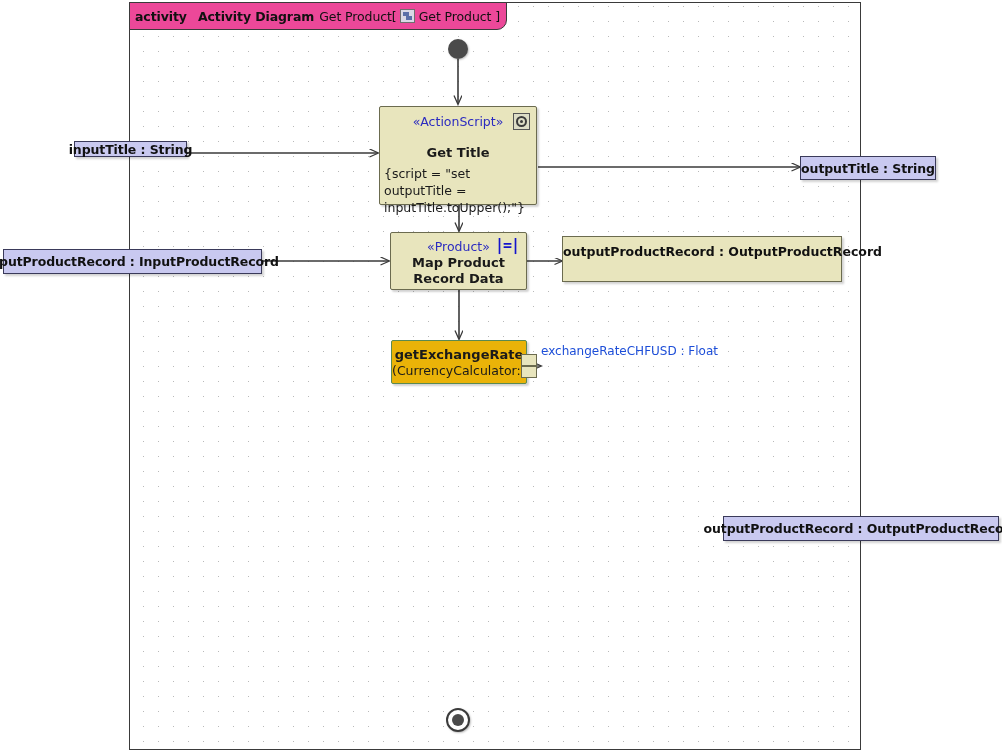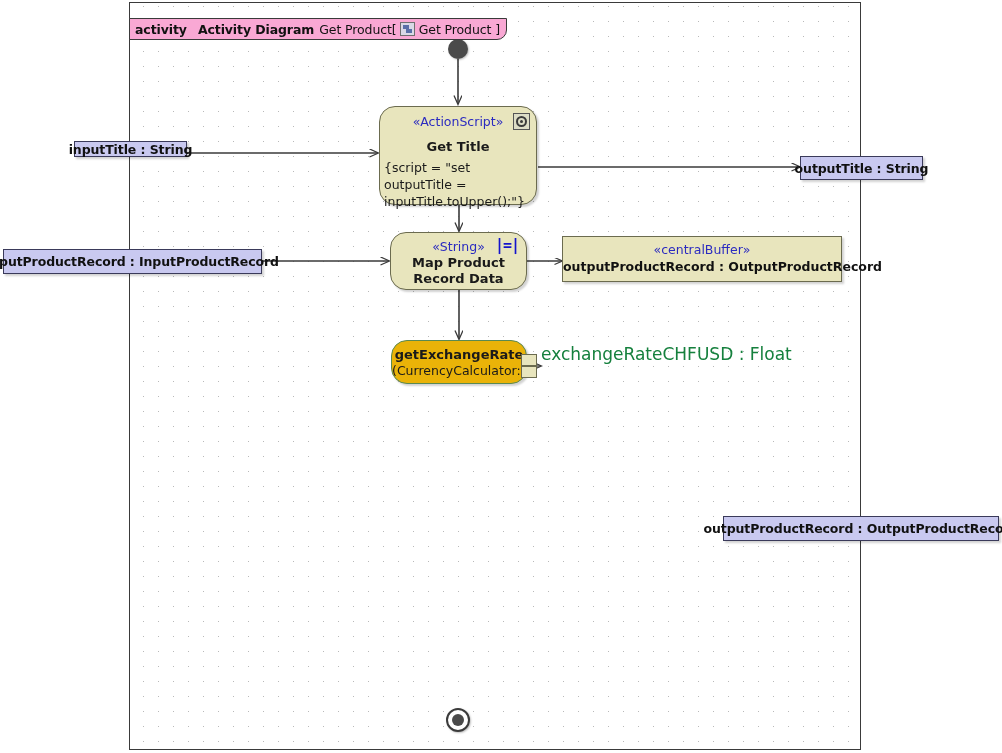--- a/index.html
+++ b/index.html
@@ -33,26 +33,26 @@
     background-color: #ffffff;
     background-image:
       radial-gradient(circle, #b9b9b9 0.6px, transparent 0.7px),
       radial-gradient(circle, #9d9d9d 0.7px, transparent 0.8px);
     background-size: 15px 15px, 75px 75px;
     background-position: 6px 11px, 6px 11px;
   }
   .frame-header {
     position: absolute;
     left: 129px;
-    top: 18px;
-    height: 22px;
+    top: 2px;
+    height: 28px;
     border: 1px solid #3a3a3a;
     border-bottom: 1px solid #3a3a3a;
     box-sizing: border-box;
-    background: #f9a8d4;
+    background: #ec4899;
     display: flex;
     align-items: center;
     padding: 0 6px 0 5px;
     white-space: nowrap;
     border-top-left-radius: 0;
     border-bottom-right-radius: 10px;
     z-index: 4;
   }
   .frame-kind {
     font-size: 12.5px;
@@ -111,21 +111,21 @@
   .node {
     position: absolute;
     box-sizing: border-box;
     z-index: 3;
   }
 
   
   .action {
     background: #e8e5bd;
     border: 1px solid #6b6b4f;
-    border-radius: 16px;
+    border-radius: 2px;
     box-shadow: 2px 2px 2px rgba(0,0,0,0.18);
   }
   .action.green {
     background: #eab308;
     border: 1px solid #5a8a52;
   }
   .stereotype {
     color: #2b2bc0;
     font-size: 12.5px;
     text-align: center;
@@ -232,22 +232,22 @@
     position: absolute;
     width: 16px;
     height: 12px;
     background: #e8e5bd;
     border: 1px solid #6b6b4f;
     box-sizing: border-box;
     z-index: 4;
   }
   .pin-label {
     position: absolute;
-    font-size: 17px;
-    color: #15803d;
+    font-size: 12px;
+    color: #1d4ed8;
     white-space: nowrap;
     z-index: 4;
   }
 
   
   .initial-node {
     position: absolute;
     width: 20px;
     height: 20px;
     border-radius: 50%;
@@ -326,65 +326,64 @@
 
     <line x1="459" y1="289" x2="459" y2="339" stroke="#3a3a3a" stroke-width="1.6" marker-end="url(#arrowOpen)"></line>
 
     <line x1="529" y1="366" x2="541" y2="366" stroke="#3a3a3a" stroke-width="1.3" marker-end="url(#arrowOpenSm)"></line>
   </svg>
 
   <div class="initial-node" style="left:448px; top:39px;"></div>
 
   <div class="node action" style="left:379px; top:106px; width:158px; height:99px; padding-top:7px;">
     <div class="stereotype">«ActionScript»</div>
-    <div class="node-name" style="margin-top:10px;">Get Title</div>
+    <div class="node-name" style="margin-top:16px;">Get Title</div>
     <div class="script-body" style="margin-top:4px;">
       <div>{script = "set</div>
       <div>outputTitle =</div>
       <div>inputTitle.toUpper();"}</div>
     </div>
     <div class="corner-icon">
       <div class="gear-box">
           <div class="gear-glyph"></div>
         </div>
     </div>
   </div>
 
   <div class="node action" style="left:390px; top:232px; width:137px; height:58px; padding-top:6px;">
-    <div class="stereotype">«String»</div>
+    <div class="stereotype">«Product»</div>
     <div class="node-name" style="margin-top:1px;">Map Product</div>
     <div class="node-name">Record Data</div>
     <div class="corner-icon" style="right:7px; top:5px;">
       <div class="map-glyph">|=|</div>
     </div>
   </div>
 
   <div class="node buffer" style="left:562px; top:236px; width:280px; height:46px; padding-top:5px;">
-    <div class="stereotype">«centralBuffer»</div>
     <div class="buffer-label" style="margin-top:2px;">outputProductRecord : OutputProductRecord</div>
   </div>
 
   <div class="node action green" style="left:391px; top:340px; width:136px; height:44px; padding-top:6px;">
     <div class="node-name">getExchangeRate</div>
     <div class="node-sub">(CurrencyCalculator::)</div>
   </div>
 
   <div class="pin" style="left:521px; top:354px;"></div>
   <div class="pin" style="left:521px; top:366px;"></div>
   <div class="pin-label" style="left:541px; top:344px;">exchangeRateCHFUSD : Float</div>
 
   <div class="node param" style="left:74px; top:141px; width:113px; height:16px;">
     <span class="param-label">inputTitle : String</span>
   </div>
 
   <div class="node param" style="left:3px; top:249px; width:259px; height:25px;">
     <span class="param-label">inputProductRecord : InputProductRecord</span>
   </div>
 
-  <div class="node param" style="left:800px; top:156px; width:123px; height:24px;">
+  <div class="node param" style="left:800px; top:156px; width:136px; height:24px;">
     <span class="param-label">outputTitle : String</span>
   </div>
 
   <div class="node param" style="left:723px; top:516px; width:276px; height:25px;">
     <span class="param-label">outputProductRecord : OutputProductRecord</span>
   </div>
 
   <div class="final-node" style="left:446px; top:708px;"></div>
 
 </div>

